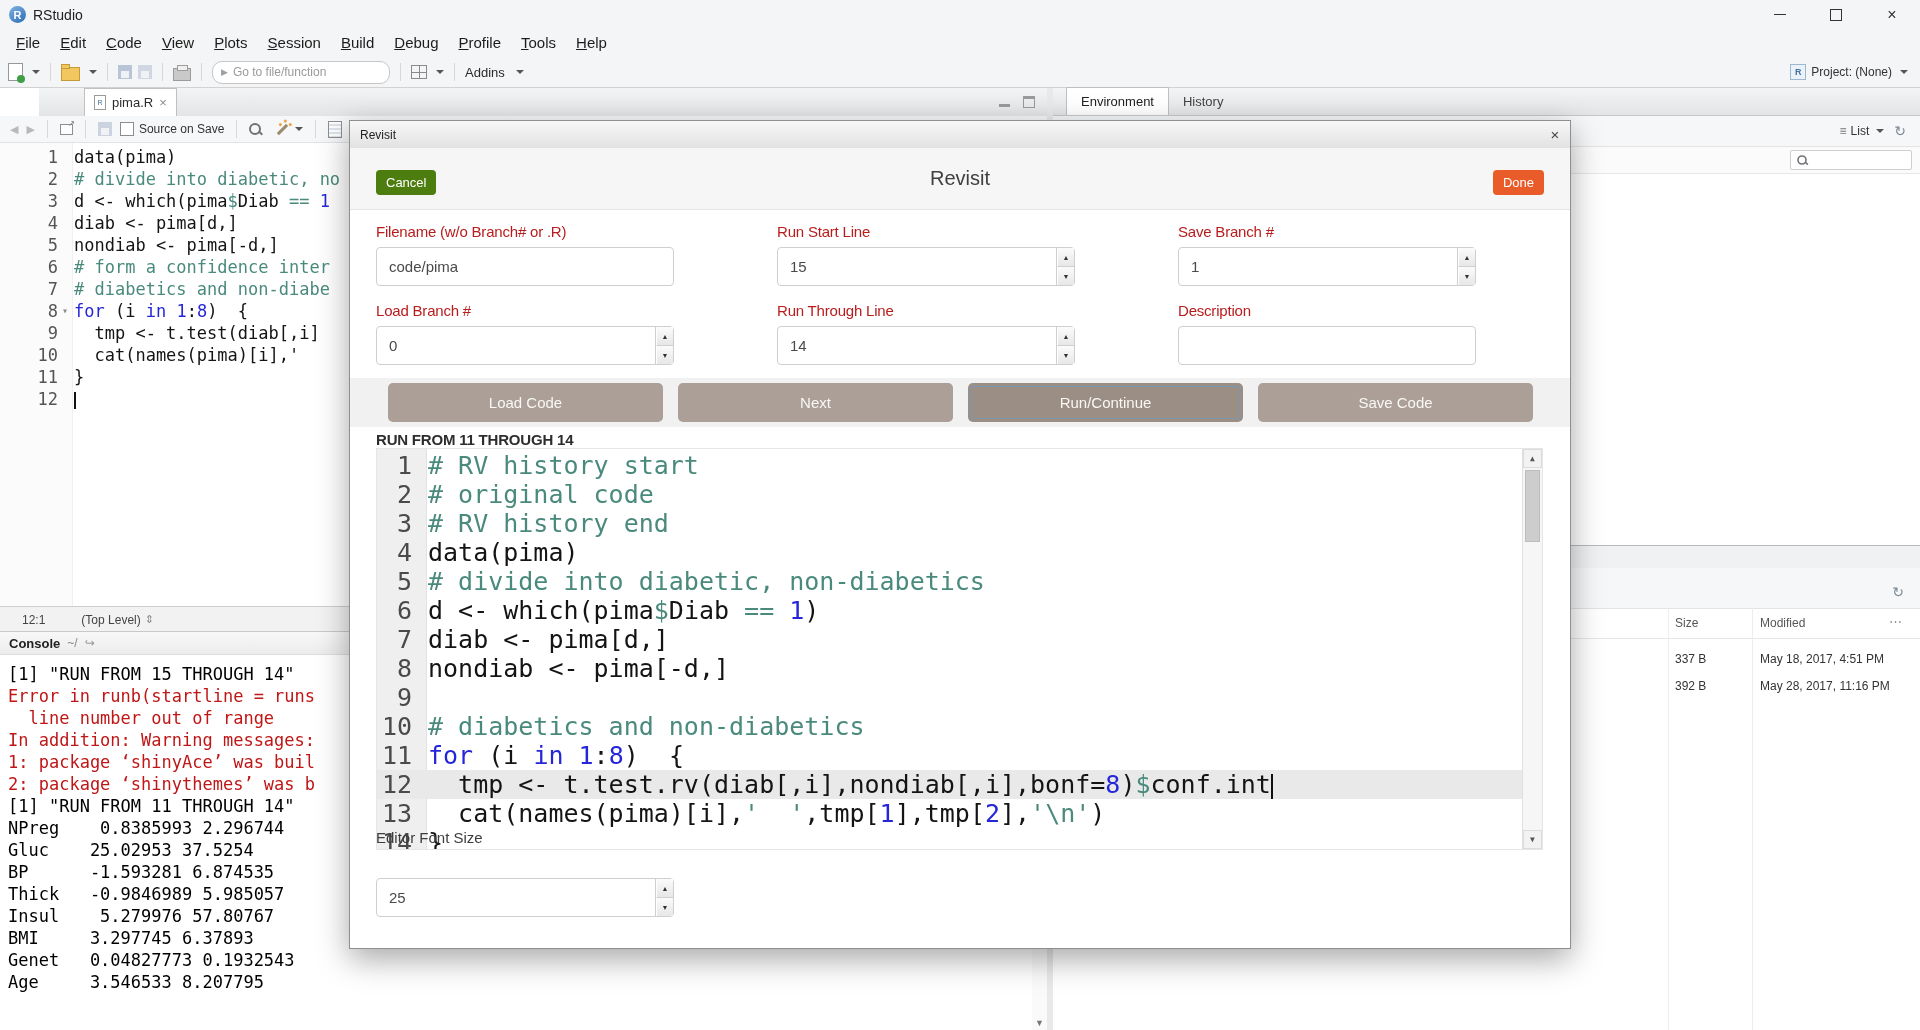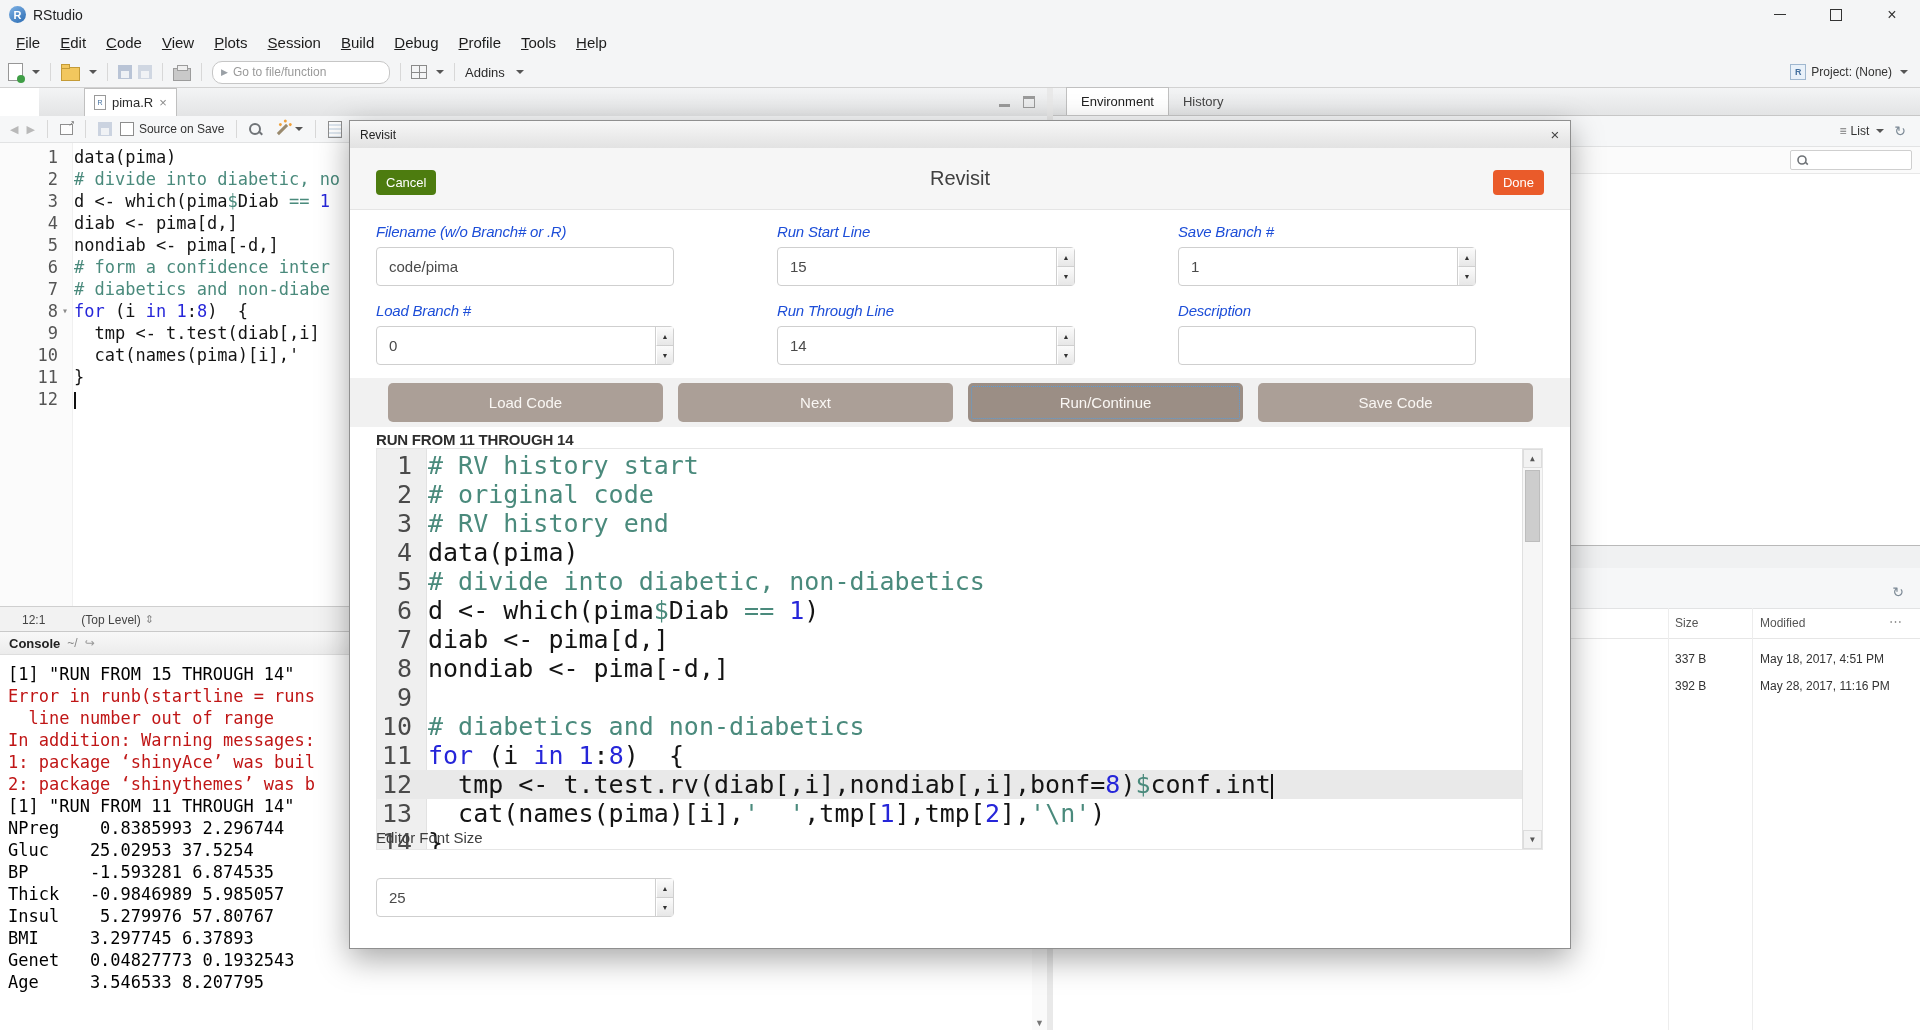--- a/index.html
+++ b/index.html
@@ -134,21 +134,21 @@
   .dlg-title{font-size:12px;color:#222;margin-left:10px;}
   .dlg-close{margin-left:auto;width:30px;text-align:center;font-size:15px;color:#444;}
   .dlg-body{position:absolute;left:0;top:27px;right:0;bottom:0;background:#fff;}
   .dlg-head{position:absolute;left:0;top:0;right:0;height:61px;background:#f6f6f6;border-bottom:1px solid #e5e5e5;}
   .dlg-big-title{position:absolute;left:0;top:0;right:0;height:61px;display:flex;align-items:center;justify-content:center;font-size:20px;color:#404040;}
   .sm-btn{position:absolute;top:22px;height:25px;border-radius:4px;color:#fff;font-size:13px;display:flex;align-items:center;padding:0 10px;}
   .btn-cancel{left:26px;background:#4d7c0f;}
   .btn-done{right:26px;background:#ea5b2a;}
 
   .dlg-fields{position:absolute;left:26px;top:75px;display:grid;grid-template-columns:repeat(3,298px);column-gap:103px;row-gap:16px;}
-  .field label{display:block;font-size:15px;color:#1d4ed8;margin-bottom:7px;letter-spacing:-0.2px;font-style:italic;}
+  .field label{display:block;font-size:15px;color:#b91c1c;margin-bottom:7px;letter-spacing:-0.2px;}
   .inwrap{position:relative;width:298px;height:39px;box-sizing:border-box;}
   .inwrap input{width:100%;height:100%;box-sizing:border-box;border:1px solid #cfcfcf;border-radius:4px;font-size:15px;color:#4a4a4a;padding:0 22px 0 12px;font-family:"Liberation Sans",sans-serif;outline:none;background:#fff;}
   .inwrap.nospin input{padding-right:12px;}
   .spin{position:absolute;top:1px;right:1px;bottom:1px;width:17px;border-left:1px solid #cfcfcf;display:flex;flex-direction:column;}
   .spin div{flex:1;display:flex;align-items:center;justify-content:center;background:linear-gradient(#fbfbfb,#e7e7e7);font-size:7px;color:#333;border-left:1px solid #fff;}
   .spin div:first-child{border-bottom:1px solid #cfcfcf;}
 
   .dlg-btnrow{position:absolute;left:0;top:230px;right:0;height:49px;background:#f1f1f1;display:flex;align-items:center;gap:15px;padding-left:38px;box-sizing:border-box;}
   .big-btn{width:275px;height:39px;border-radius:5px;background:#ab9f97;color:#faf7f4;font-size:15px;display:flex;align-items:center;justify-content:center;}
   .big-btn.active{background:#9b8e85;outline:1px dotted #5b9dd9;outline-offset:-4px;}

